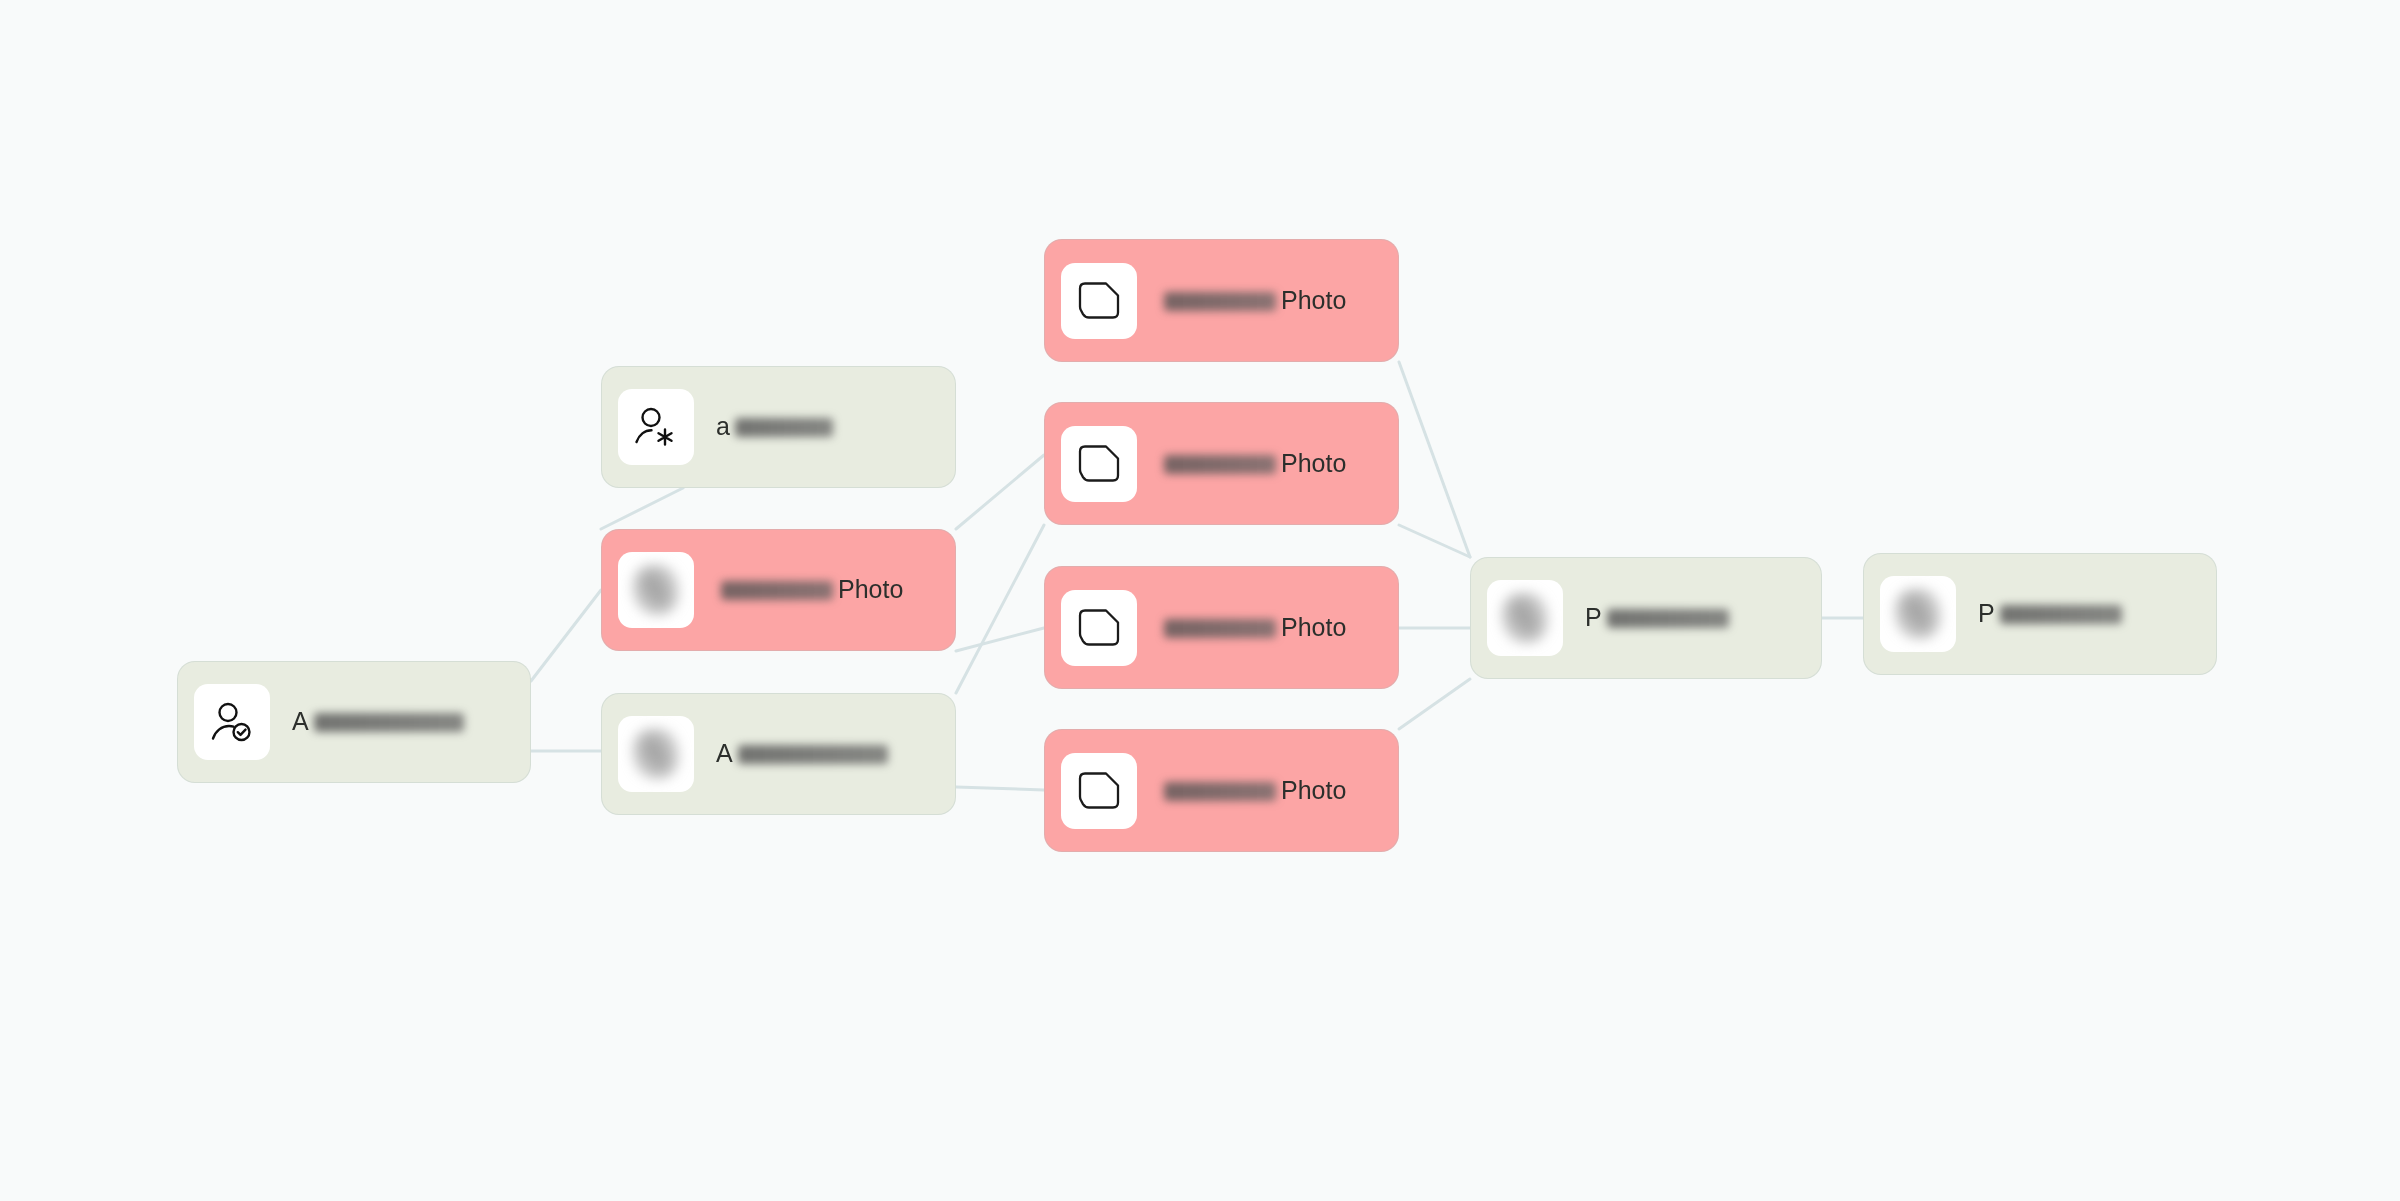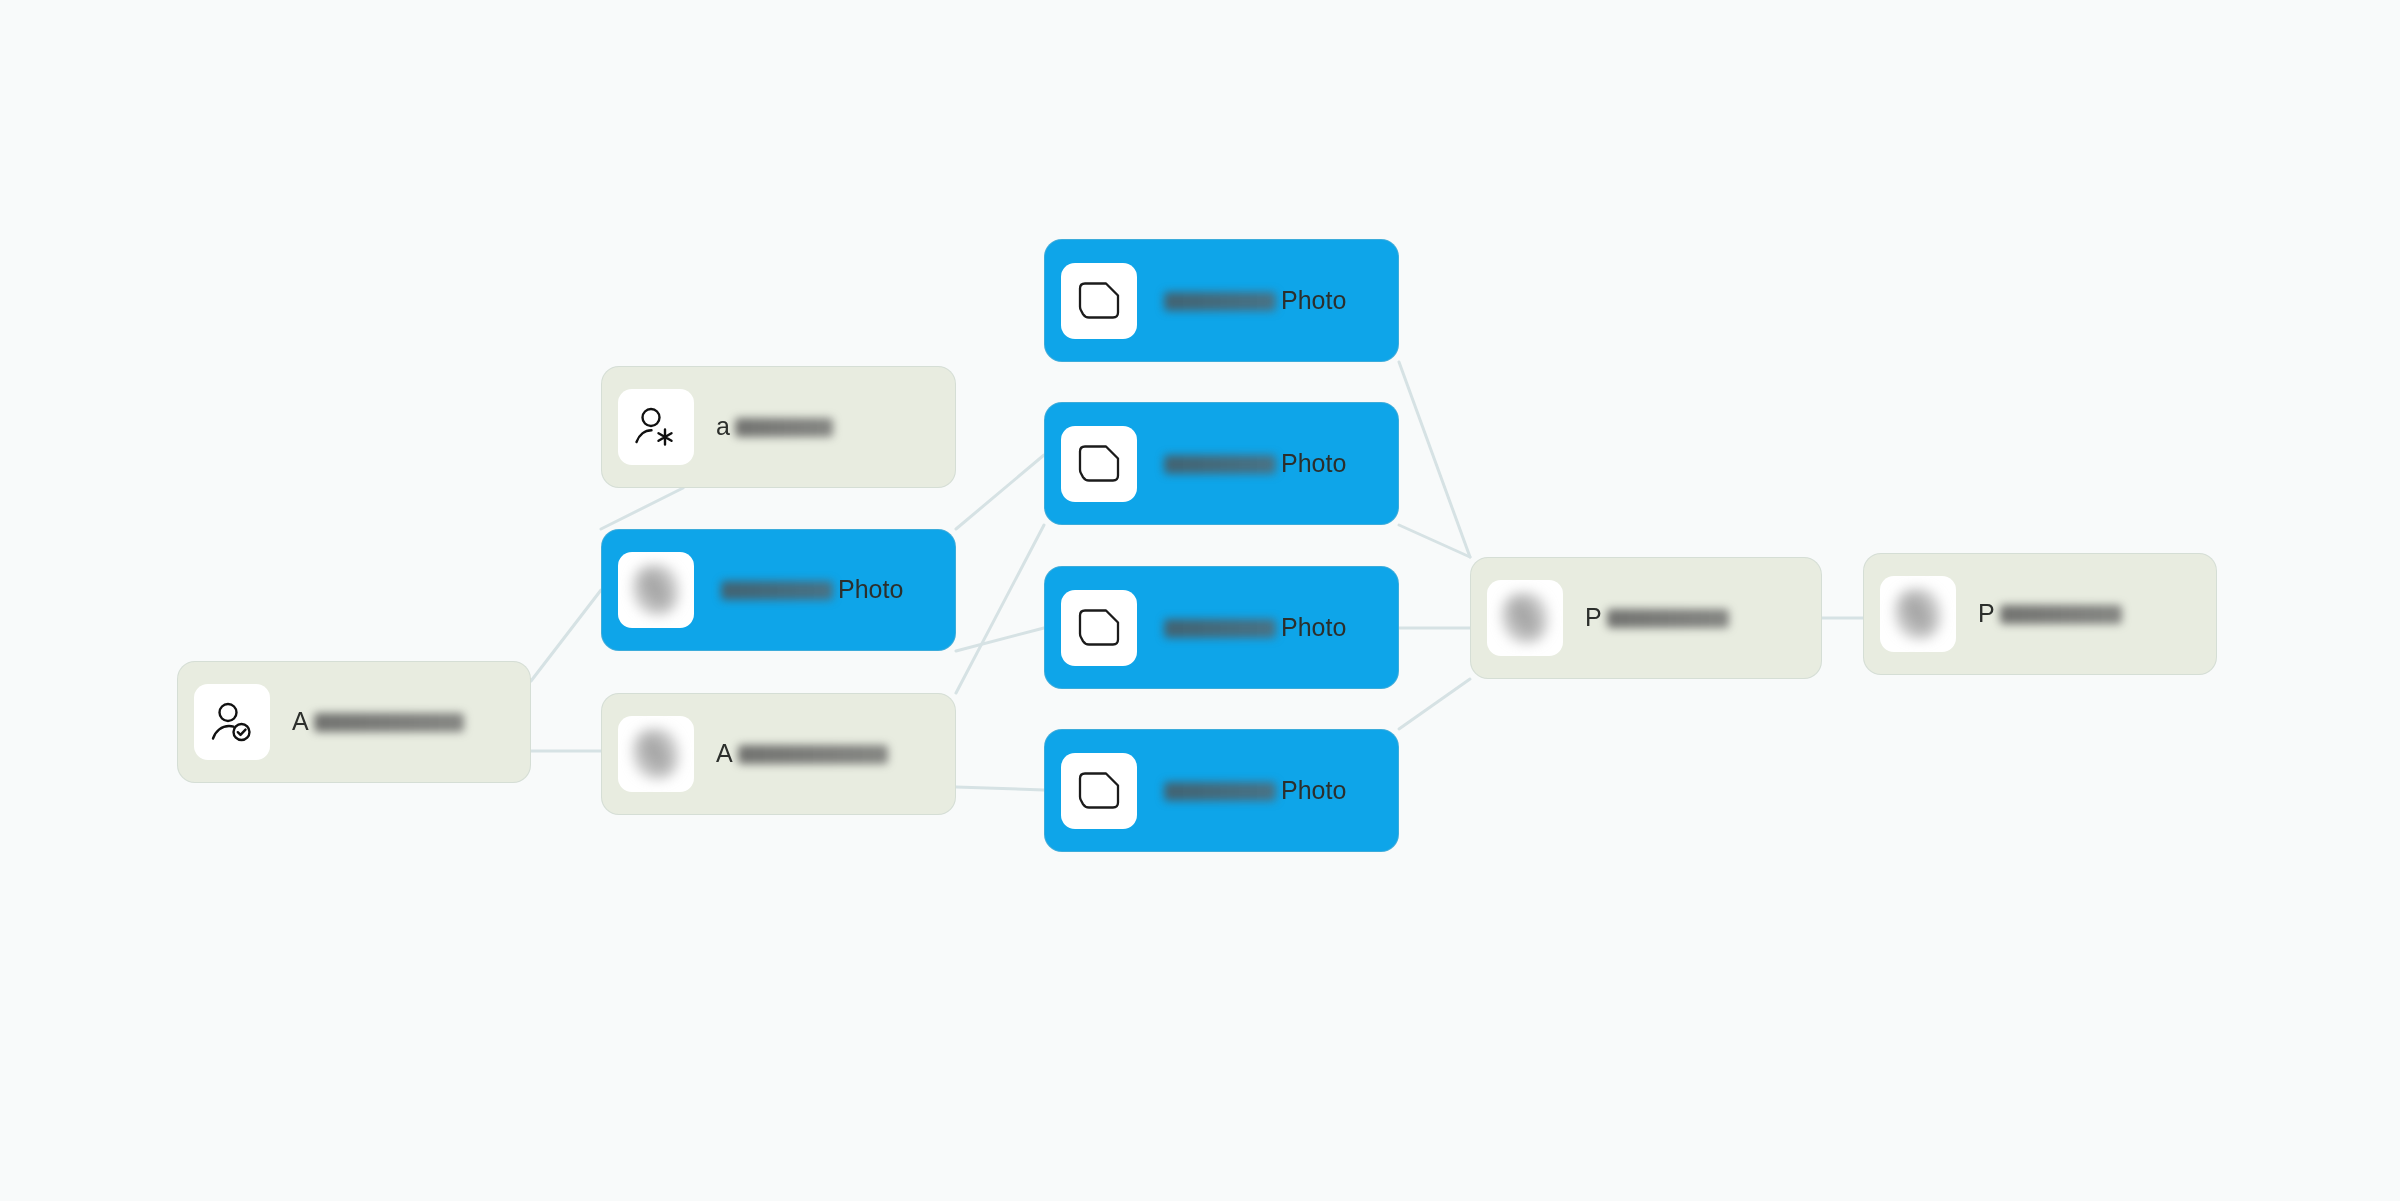--- a/index.html
+++ b/index.html
@@ -25,21 +25,21 @@
     position: absolute;
     box-sizing: border-box;
     display: flex;
     align-items: center;
     border-radius: 18px;
     border: 1px solid rgba(170,190,190,0.30);
     padding: 0 0 0 16px;
     overflow: hidden;
   }
   .node.pale   { background: #e8ece0; }
-  .node.bright { background: #0ea5e9; }
+  .node.bright { background: #fca5a5; }
 
   .thumb {
     flex: 0 0 auto;
     width: 76px; height: 76px;
     border-radius: 14px;
     background: #ffffff;
     display: flex;
     align-items: center;
     justify-content: center;
     overflow: hidden;

